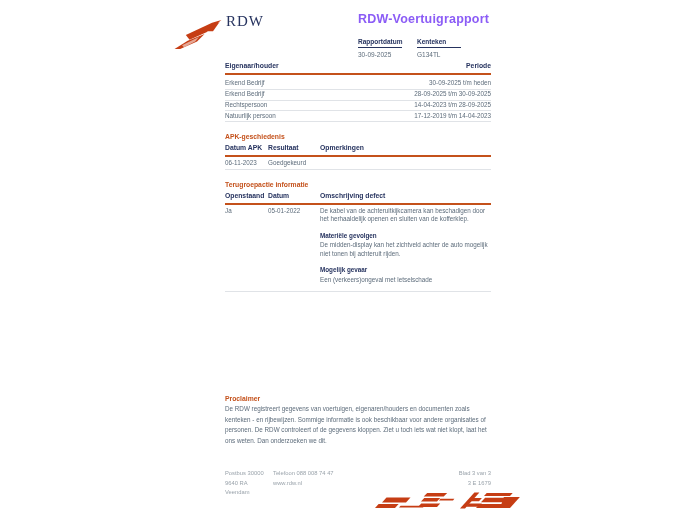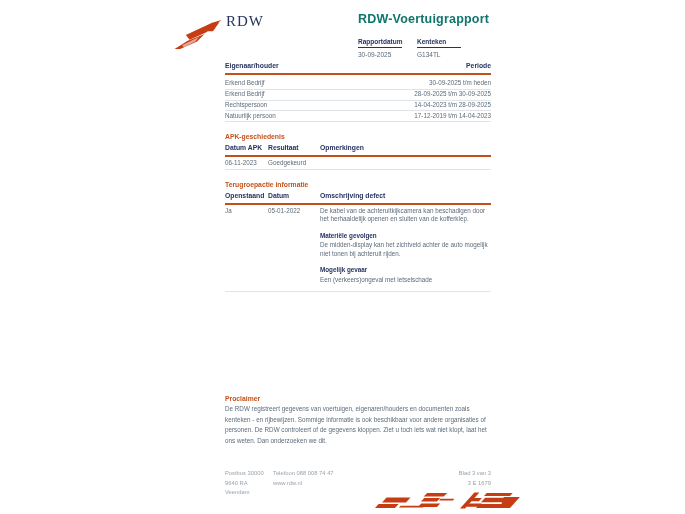--- a/index.html
+++ b/index.html
@@ -5,21 +5,21 @@
   html,body { margin:0; padding:0; background:#ffffff; }
   .page {
     position:relative; width:574px; height:514px; background:#ffffff;
     font-family:"Liberation Sans", sans-serif; color:#5c6b7a; overflow:hidden;
   }
   
   .logo-bird { position:absolute; left:174px; top:20px; width:48px; height:30px; }
   .brand { position:absolute; left:226px; top:13px; font-family:"Liberation Serif", serif;
            font-size:15px; letter-spacing:1px; color:#26335f; }
   .doc-title { position:absolute; left:358px; top:12px; font-size:12.5px; font-weight:bold;
-               color:#0f766e; letter-spacing:0.2px; }
+               color:#8b5cf6; letter-spacing:0.2px; }
   .meta { position:absolute; top:38px; font-size:6.5px; }
   .meta-rapportdatum { left:358px; }
   .meta-kenteken { left:417px; }
   .meta-label { display:inline-block; font-weight:bold; color:#26335f;
                 border-bottom:1px solid #26335f; padding-bottom:2px; min-width:44px; }
   .meta-value { margin-top:2.5px; color:#5c6b7a; }
   
   .content { position:absolute; left:225px; top:62px; width:266px; }
   .table-head { display:flex; justify-content:space-between; font-weight:bold; color:#26335f;
                 font-size:6.8px; line-height:8px; padding-bottom:3px; border-bottom:2px solid #c4511b; }

